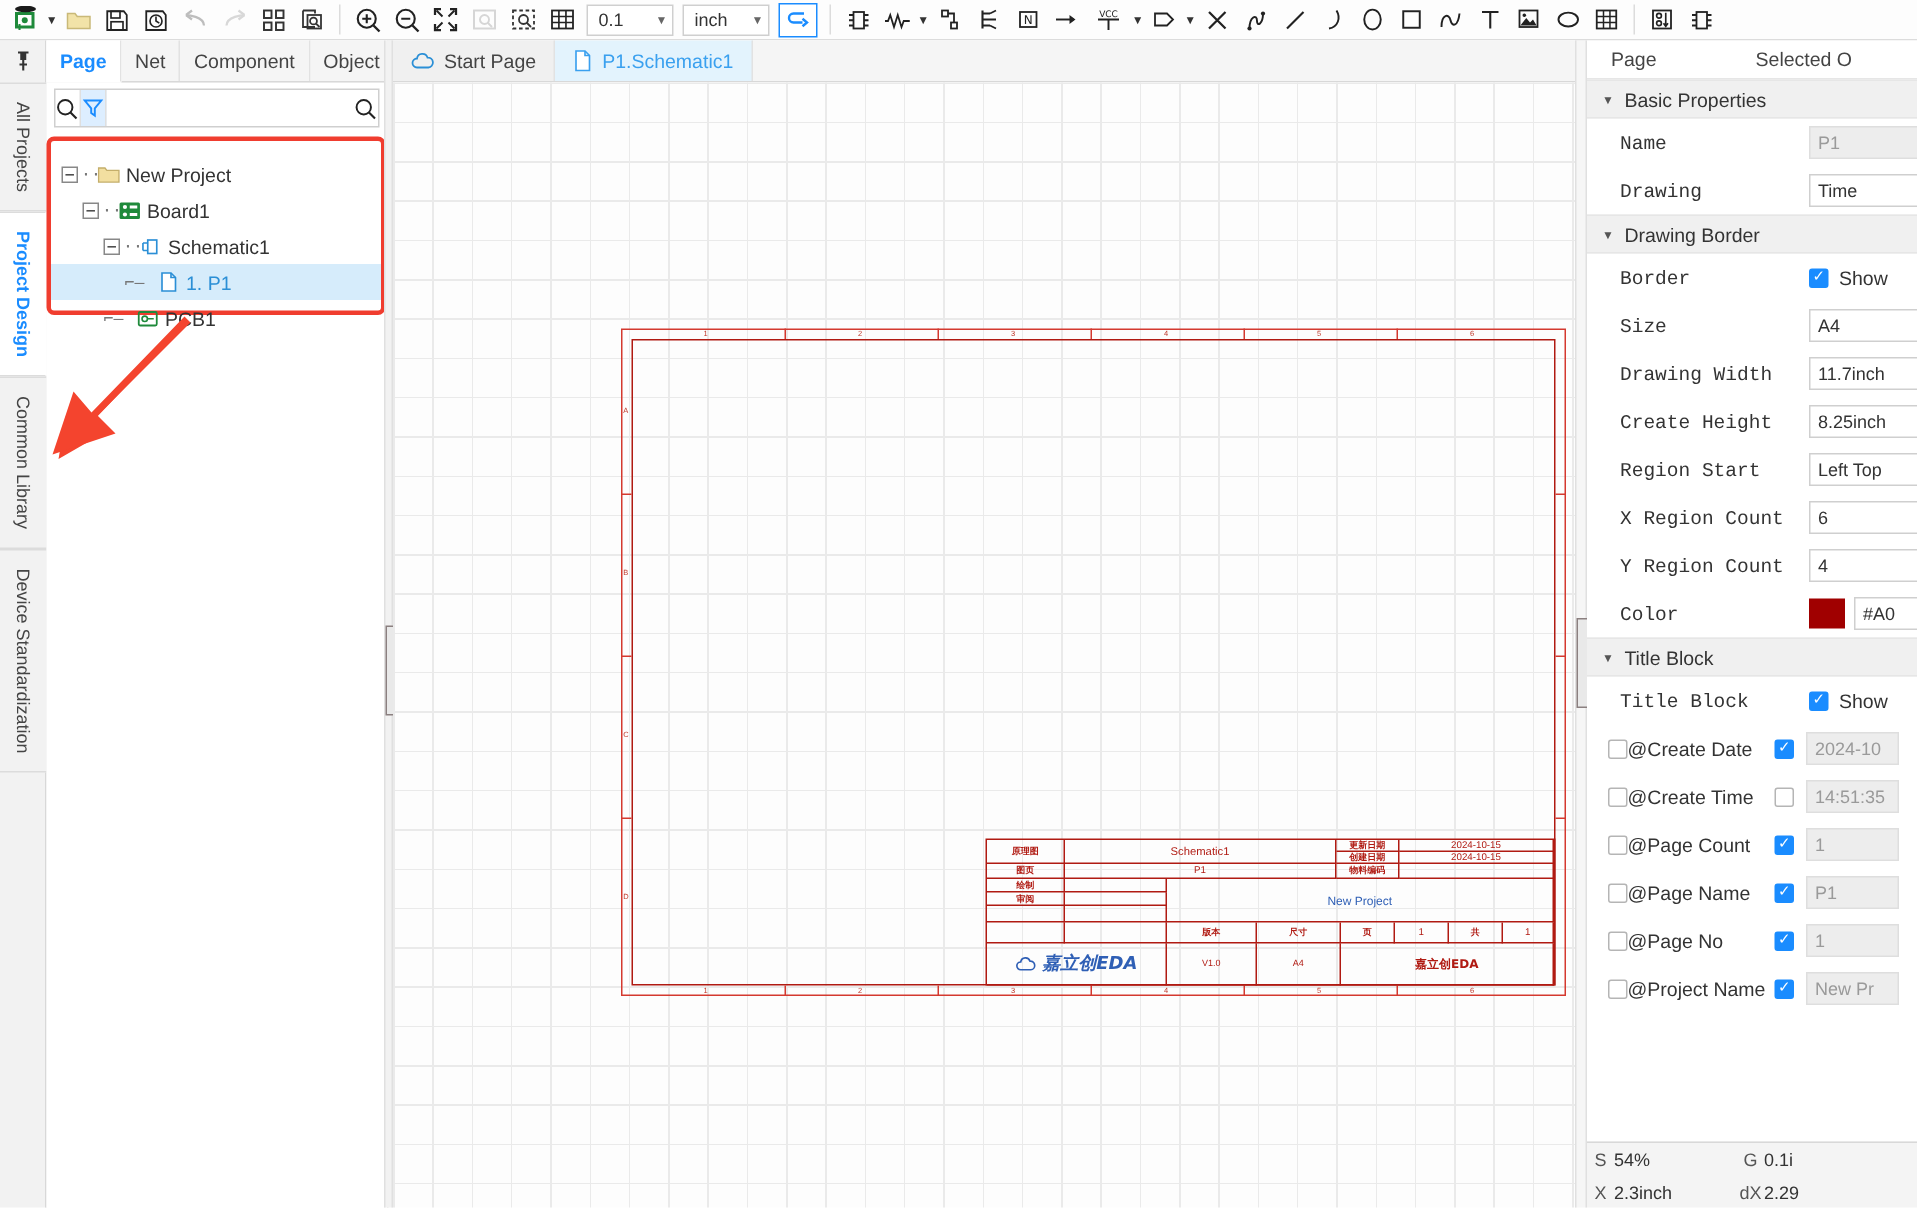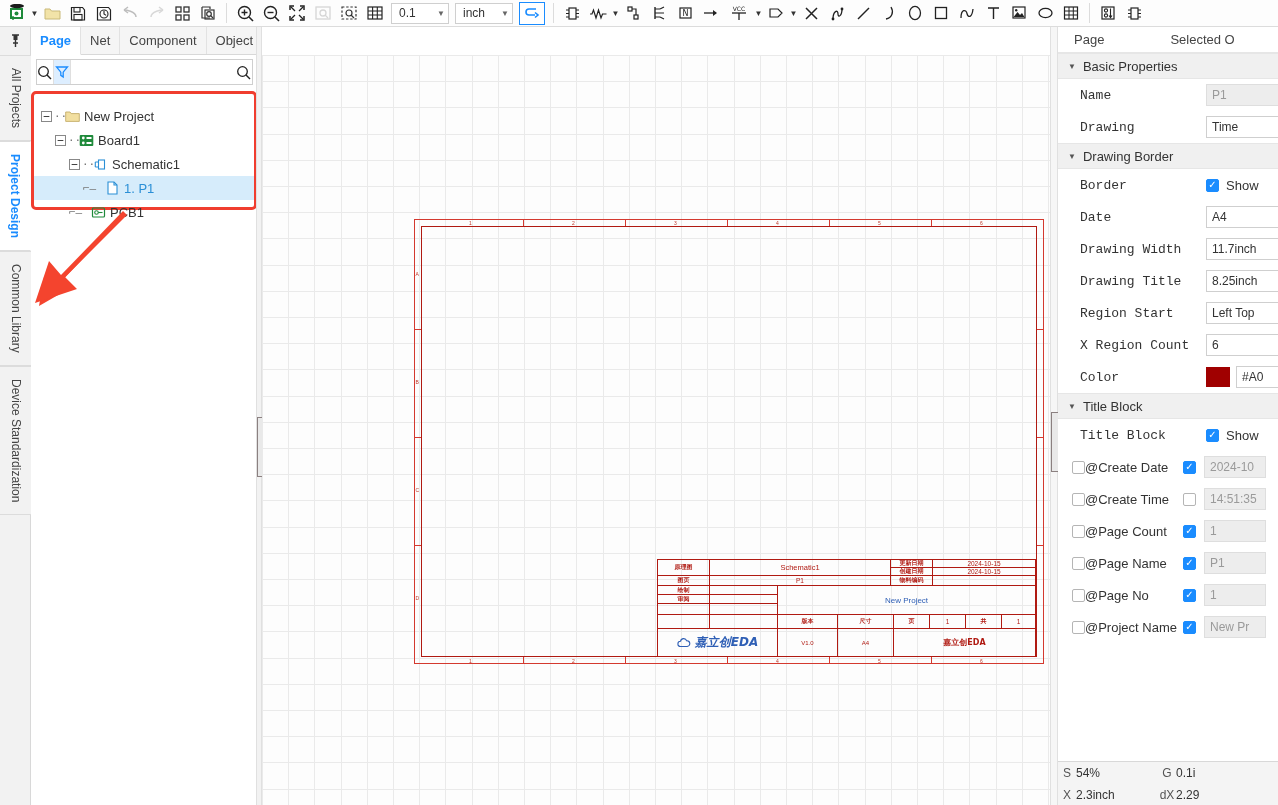--- a/index.html
+++ b/index.html
@@ -671,20 +671,39 @@
     <path d="M96 10 L24 84 L40 86 L14 101 L19 72 L29 84 L101 9 Z" fill="#f4442e"></path>
     <path d="M98 6 L36 70 L24 56 L10 98 L52 84 L40 72 L102 10 Z" fill="#f4442e"></path>
   </svg>
 </div>
 
 <div id="split-l">
   <div class="split-grip" style="top:390px"></div>
 </div>
 
 <div id="center">
+  <div id="doctabs">
+    <div class="dtab">
+      <span>
+        <svg width="16" height="12" viewBox="0 0 16 12">
+          <path d="M4 10 a3 3 0 0 1 0 -6 a3.6 3.6 0 0 1 7 -0.6 a2.8 2.8 0 0 1 0.6 6.6 Z" fill="none" stroke="#2b8fd6" stroke-width="1.2"></path>
+        </svg>
+      </span>
+      <span>Start Page</span>
+    </div>
+    <div class="dtab active">
+      <span>
+        <svg width="13" height="15" viewBox="0 0 13 15">
+          <path d="M2 1 H8 L11 4 V14 H2 Z" fill="#fff" stroke="#3aa0ef" stroke-width="1.1"></path>
+          <path d="M8 1 V4 H11" fill="none" stroke="#3aa0ef" stroke-width="1.1"></path>
+        </svg>
+      </span>
+      <span>P1.Schematic1</span>
+    </div>
+  </div>
 
   <div id="canvas">
     <div id="sheet">
       <div id="sheet-outer"></div>
       <div id="sheet-inner"></div>
 
       <div class="rz-v" style="left:109px"></div>
       <div class="rz-v" style="left:211px"></div>
       <div class="rz-v" style="left:313px"></div>
       <div class="rz-v" style="left:415px"></div>
@@ -800,47 +819,53 @@
   <div class="sect">
     <span class="tri">▼</span>
     <span>Drawing Border</span>
   </div>
   <div class="prow">
     <span class="plab">Border</span>
     <span class="cbx on">✓</span>
     <span class="cbl">Show</span>
   </div>
   <div class="prow">
-    <span class="plab">Date</span>
+    <span class="plab">Size</span>
     <span class="pfield">
       <span>A4</span>
     </span>
   </div>
   <div class="prow">
     <span class="plab">Drawing Width</span>
     <span class="pfield">
       <span>11.7inch</span>
     </span>
   </div>
   <div class="prow">
-    <span class="plab">Drawing Title</span>
+    <span class="plab">Create Height</span>
     <span class="pfield">
       <span>8.25inch</span>
     </span>
   </div>
   <div class="prow">
     <span class="plab">Region Start</span>
     <span class="pfield">
       <span>Left Top</span>
     </span>
   </div>
   <div class="prow">
     <span class="plab">X Region Count</span>
     <span class="pfield">
       <span>6</span>
+    </span>
+  </div>
+  <div class="prow">
+    <span class="plab">Y Region Count</span>
+    <span class="pfield">
+      <span>4</span>
     </span>
   </div>
   <div class="prow">
     <span class="plab">Color</span>
     <span class="swatch" id="color-swatch" style="background: rgb(160, 0, 0);"></span>
     <span class="pfield" style="width:66px;margin-left:6px">
       <span>#A0</span>
     </span>
   </div>
 

